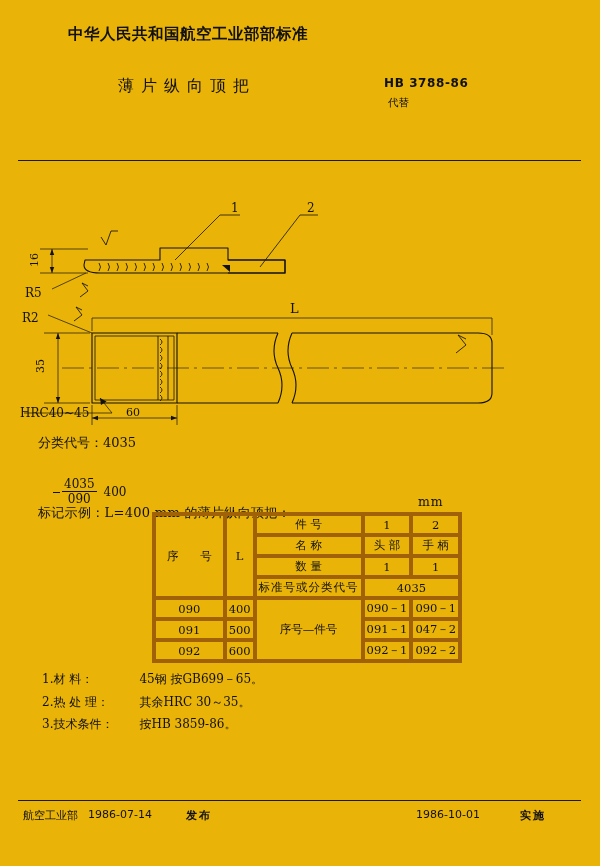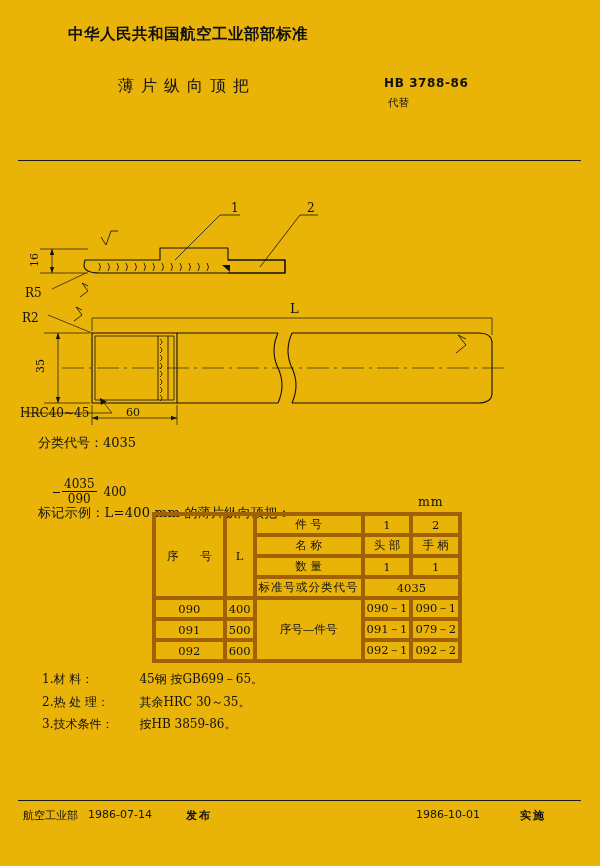--- a/index.html
+++ b/index.html
@@ -412,21 +412,21 @@
           <td>090</td>
           <td>400</td>
           <td rowspan="3">序号—件号</td>
           <td>090－1</td>
           <td>090－1</td>
         </tr>
         <tr>
           <td>091</td>
           <td>500</td>
           <td>091－1</td>
-          <td>079－2</td>
+          <td>047－2</td>
         </tr>
         <tr>
           <td>092</td>
           <td>600</td>
           <td>092－1</td>
           <td>092－2</td>
         </tr>
       </tbody>
     </table>
   </div>

